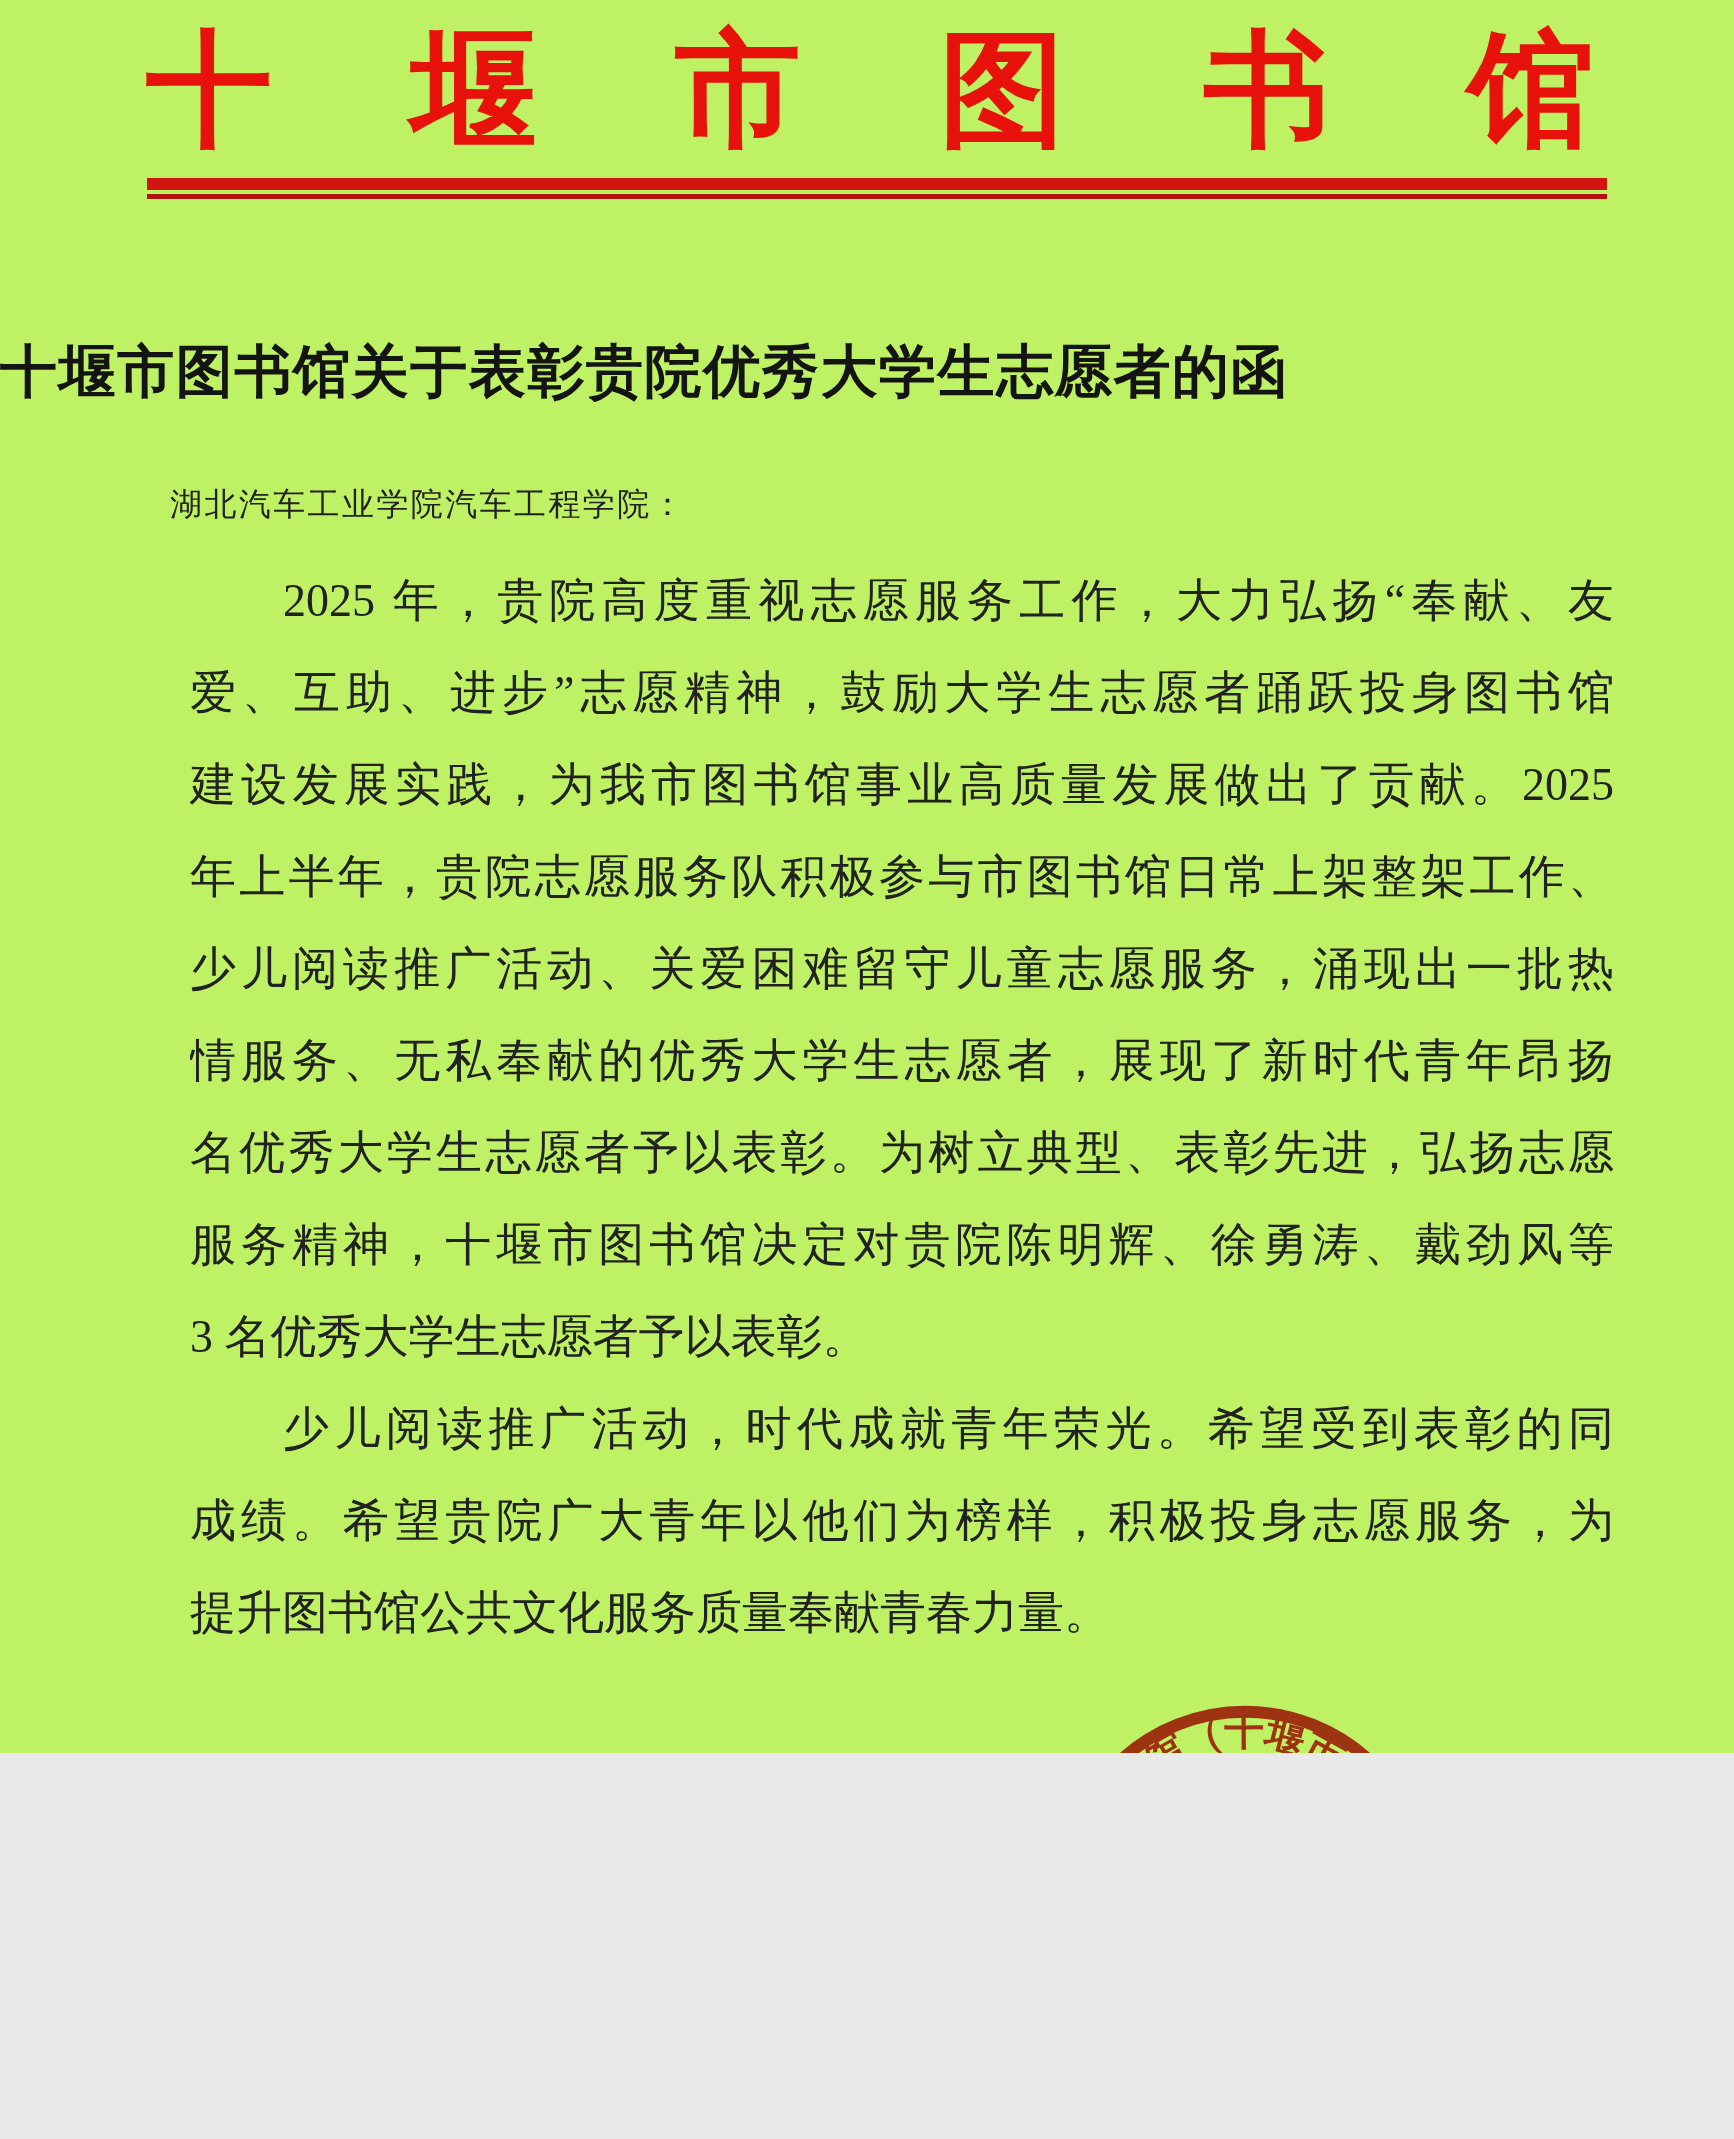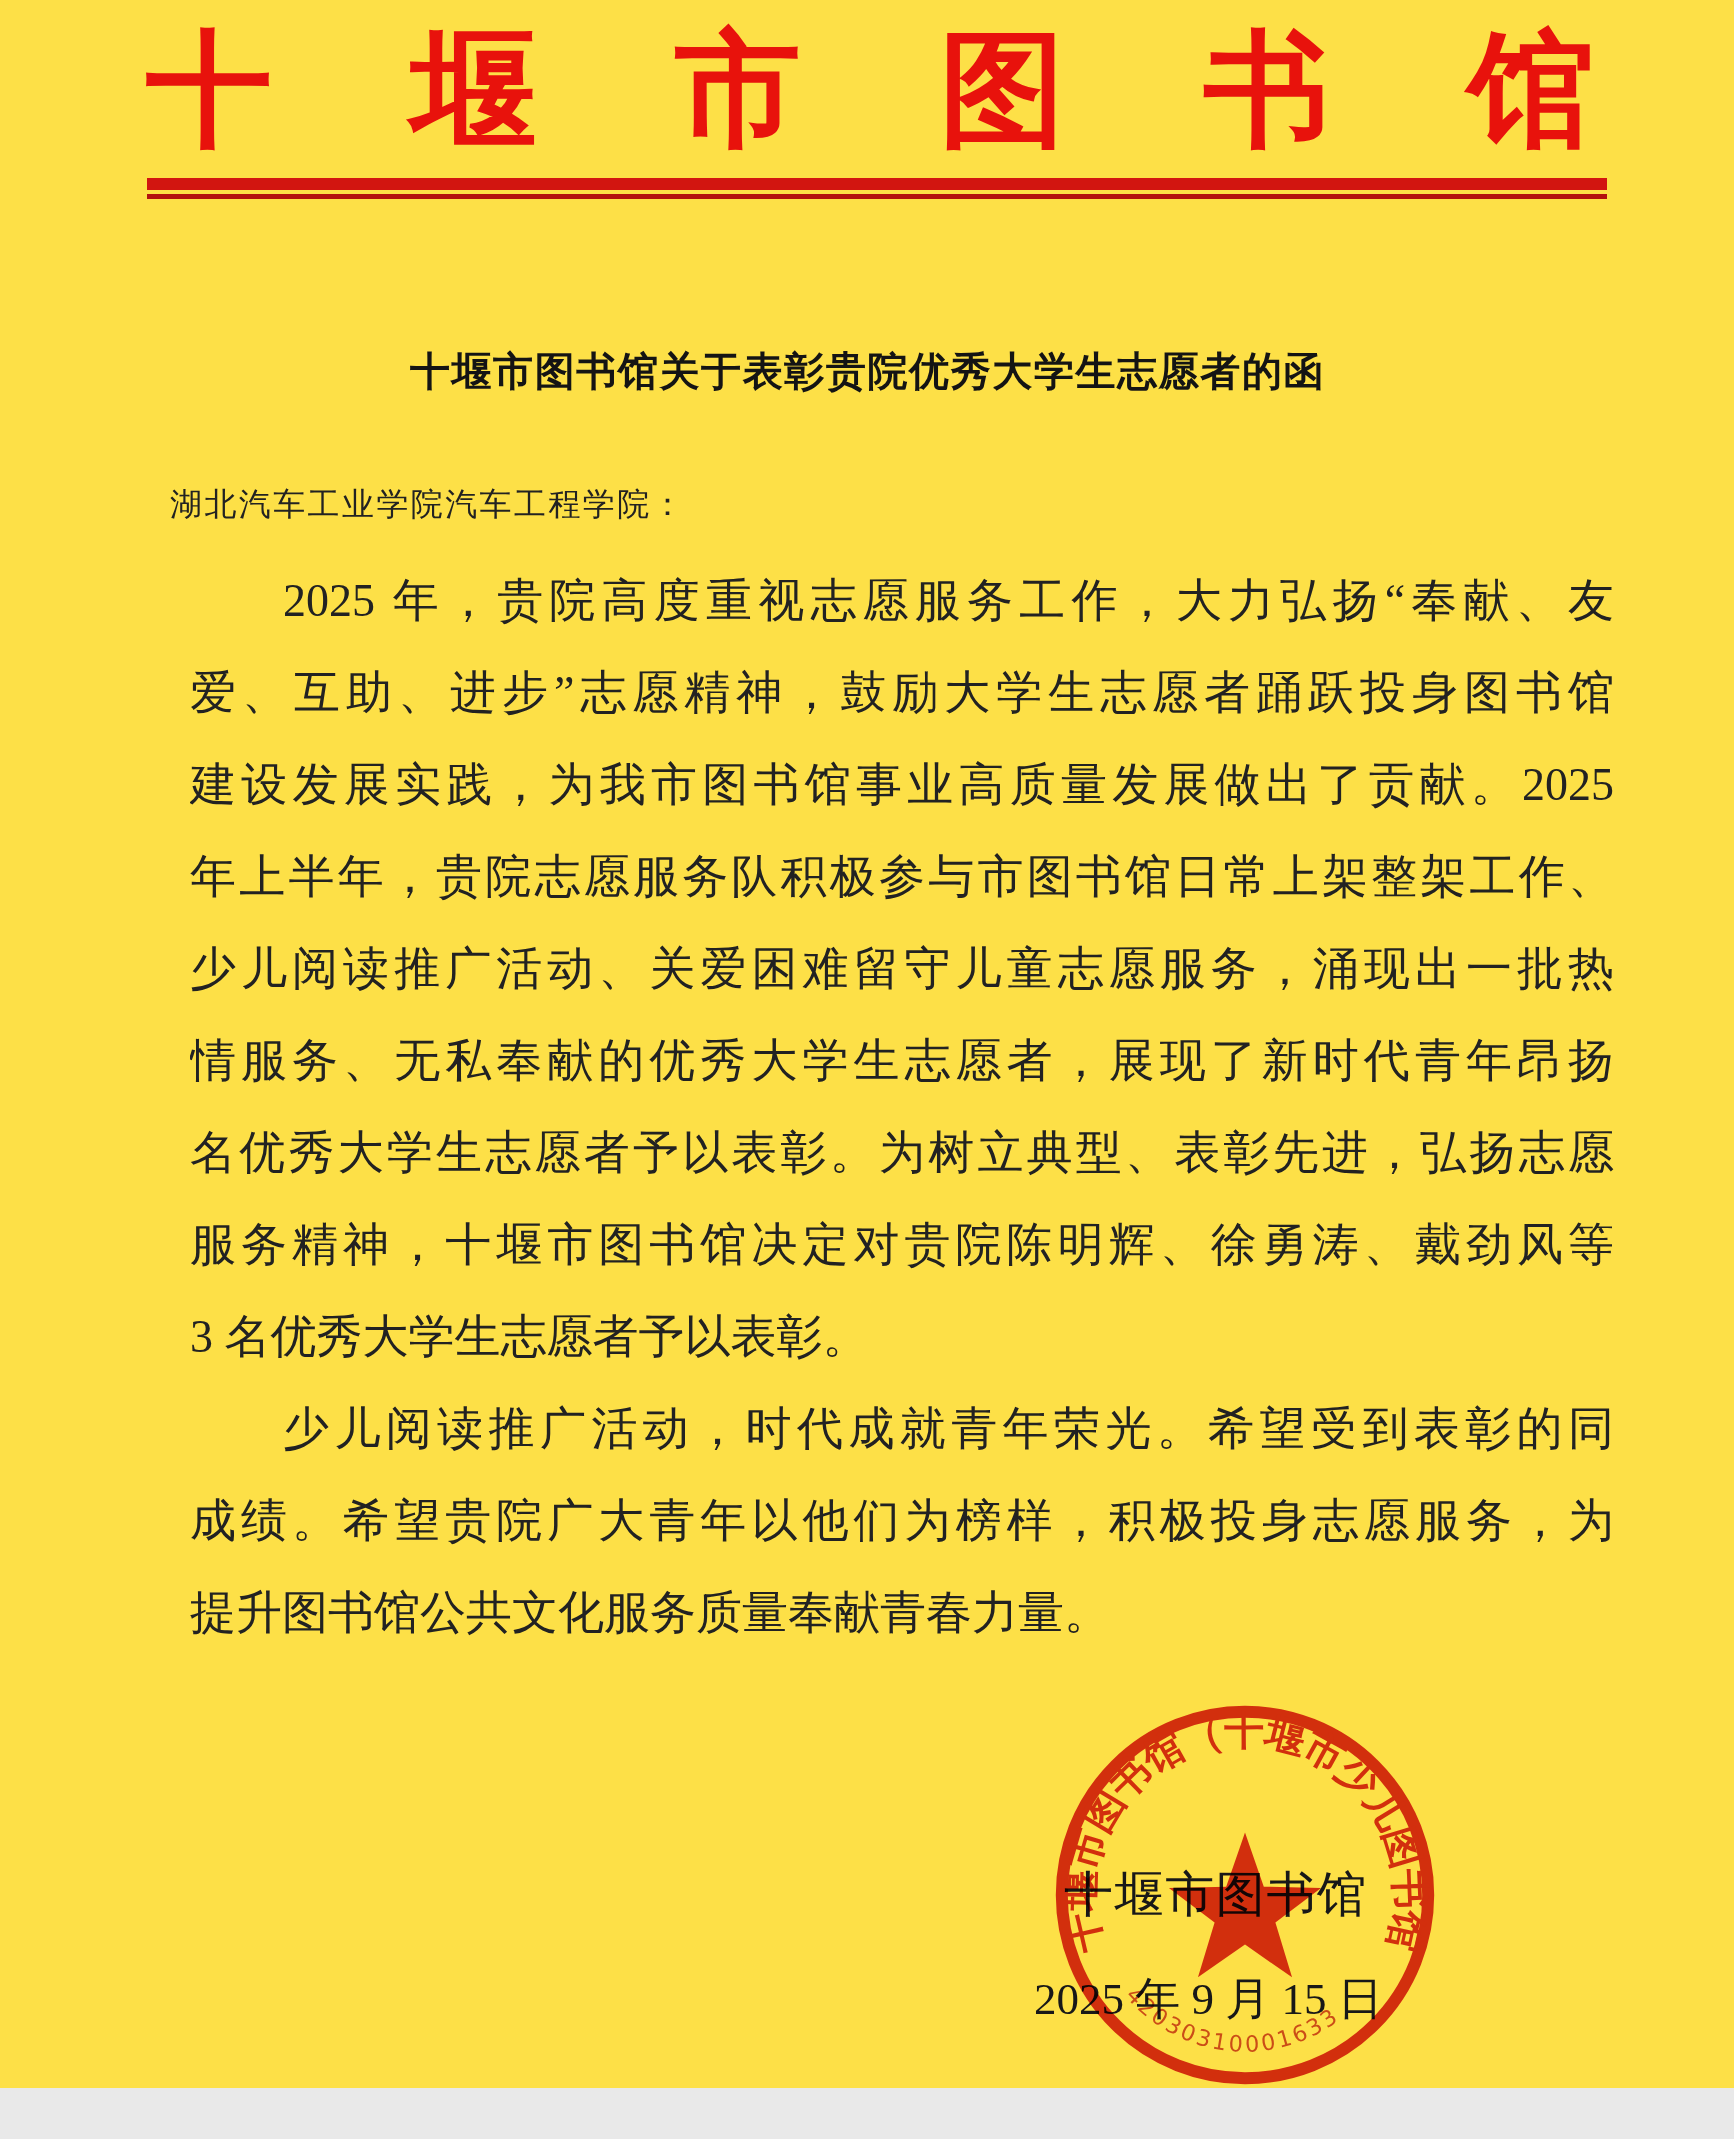--- a/index.html
+++ b/index.html
@@ -1,19 +1,19 @@
 <!DOCTYPE html>
 <html style="font-size:12.8px"><head>
 <meta charset="utf-8">
 <style>
   html,body{margin:0;padding:0;background:#e9e9e9;}
   .page{
     position:relative;
-    width:1735px;height:2088px;
-    background:#fde047;
+    width:1735px;height:1753px;
+    background:#bef264;
     overflow:hidden;
     font-family:"Liberation Serif","DejaVu Serif",serif;
     color:#1c1c1c;
   }
   
   .letterhead{
     position:absolute;left:146px;top:17.6px;width:1448px;height:146px;
     font-size:126px;line-height:146px;font-weight:700;
     color:#e8120c;
     text-align:justify;text-align-last:justify;
@@ -24,22 +24,22 @@
     position:absolute;left:147px;top:178px;width:1460px;height:12px;
     background:#d21510;
   }
   .rule-thin{
     position:absolute;left:147px;top:194px;width:1460px;height:4.8px;
     background:#b3120e;
   }
   
   .doc-title{
     position:absolute;left:0;top:336px;width:1735px;
-    text-align:center;
-    font-size:40px;line-height:72px;font-weight:700;
+    text-align:left;
+    font-size:57px;line-height:72px;font-weight:700;
     letter-spacing:1.6px;color:#141414;
   }
   
   .salutation{
     position:absolute;left:170px;top:475px;
     font-size:32px;line-height:58px;color:#222;
     letter-spacing:2.4px;
   }
   
   .body-block{

